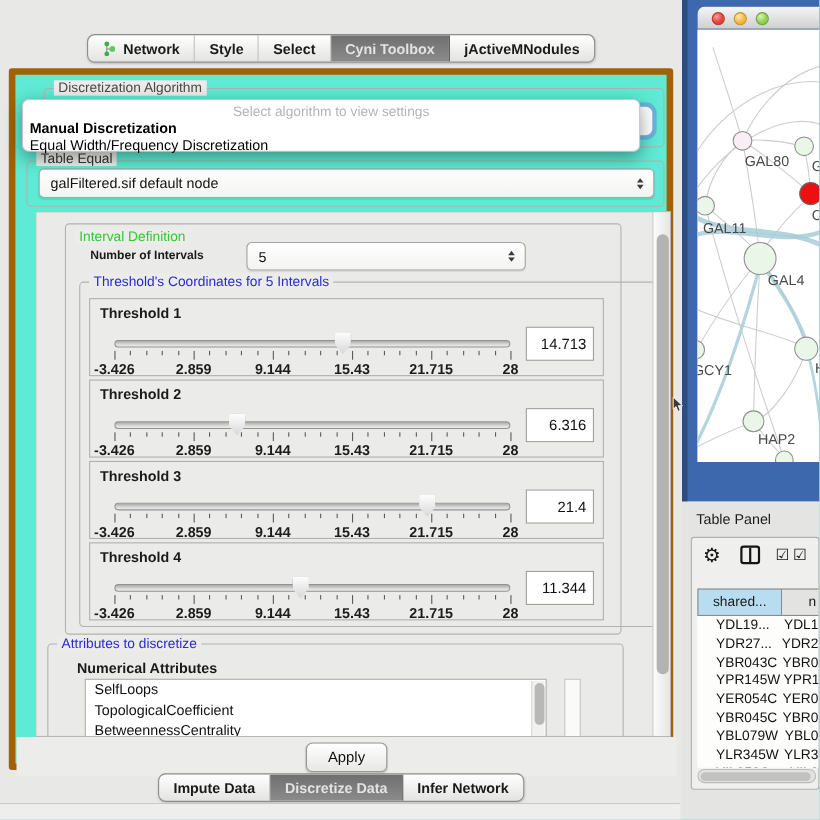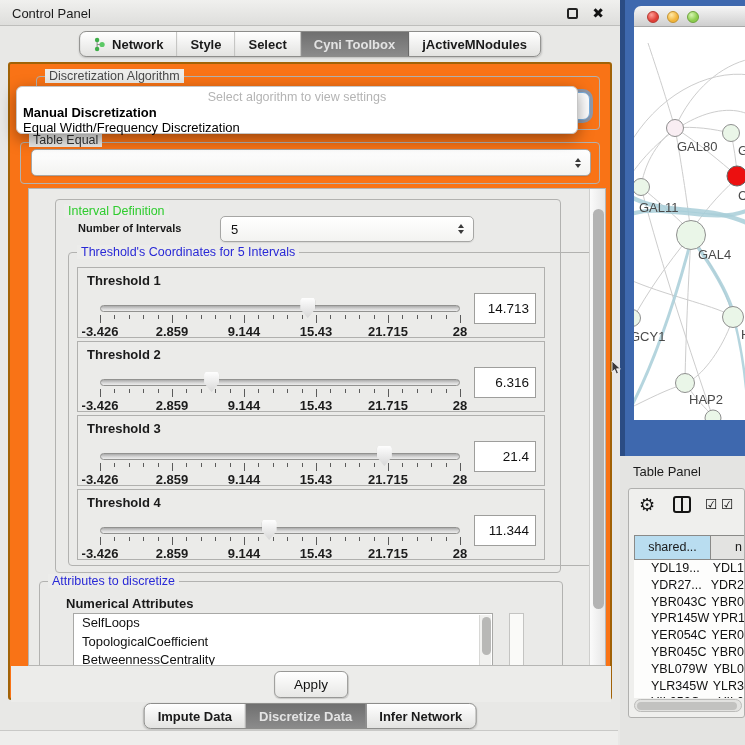--- a/index.html
+++ b/index.html
@@ -14,21 +14,21 @@
   .close-btn{position:absolute;right:16px;top:4px;font-size:14px;font-weight:bold;color:#111;line-height:18px;}
 
   .tabstrip{position:absolute;display:flex;align-items:stretch;height:26px;border:1px solid #8d8d8b;border-radius:7px;overflow:hidden;background:linear-gradient(#ffffff,#e3e3e1);box-shadow:0 1px 2px rgba(0,0,0,.18);}
   .tabstrip.top{left:50%;top:31px;transform:translateX(-50%);}
   .tabstrip.bottom{left:50%;top:703px;transform:translateX(-50%);}
   .tab{display:flex;align-items:center;gap:6px;padding:0 13px;font-size:13px;font-weight:600;color:#1a1a1a;border-right:1px solid #c2c2c0;white-space:nowrap;cursor:default;}
   .tab:last-child{border-right:none;}
   .tab.selected{background:linear-gradient(#6f6f6f,#8b8b8b);color:#e3e3e3;border-right:1px solid #5f5f5f;}
   .tab .ticon{display:flex;align-items:center;}
 
-  .cp-body{position:absolute;left:8px;top:62px;width:604px;height:638px;background:#f97316;border:2px solid #a16207;border-radius:3px;}
+  .cp-body{position:absolute;left:8px;top:62px;width:604px;height:638px;background:#5eead4;border:6px solid #a16207;border-radius:3px;}
   .cp-bottomline{position:absolute;left:0;top:730px;width:618px;height:1px;background:#c9c9c7;}
   .cp-belowstrip{position:absolute;left:0;top:731px;width:618px;height:14px;background:#eeeeec;}
 
   .group{position:absolute;border:1px solid #b2b2b0;border-radius:4px;}
   .legend{position:absolute;top:-8px;left:8px;background:#ececea;padding:0 4px;font-size:12.5px;color:#333;white-space:nowrap;}
   .legend.green{color:#2ecc2e;margin-top:12px;}
   .legend.blue{color:#2929d6;}
   .legend.gray{color:#4a4a4a;}
 
   
@@ -99,25 +99,20 @@
   .tp-cell2{flex:1;padding-left:3px;line-height:16.8px;}
   .hsb{position:absolute;left:0;top:164px;right:2px;height:13px;background:#e2e2e0;border:1px solid #bcbcba;border-radius:7px;}
   .hsb .thumb{position:absolute;left:2px;top:1.5px;width:100px;height:8px;border-radius:5px;background:#c2c2c0;}
 
   .cursor{position:absolute;left:611px;top:361px;z-index:50;}
 </style>
 </head>
 <body>
 
 <div class="cp">
-  <div class="cp-titlebar">
-    <span class="cp-title">Control Panel</span>
-    <div class="float-btn"></div>
-    <span class="close-btn">✖</span>
-  </div>
 
   <div class="tabstrip top" id="top-tabs">
       <div class="tab">
         <span class="ticon">
           <svg width="13" height="15" viewBox="0 0 13 15">
             <line x1="4" y1="3" x2="4" y2="12" stroke="#8a8a8a" stroke-width="1"></line>
             <line x1="4" y1="7.5" x2="9" y2="7.5" stroke="#8a8a8a" stroke-width="1"></line>
             <circle cx="4" cy="3" r="2.2" fill="#3fae49"></circle>
             <circle cx="4" cy="12" r="2.2" fill="#3fae49"></circle>
             <circle cx="9" cy="7.5" r="2.6" fill="#5cc966"></circle>
@@ -148,20 +143,21 @@
 
     <div class="popup">
       <div class="hint">Select algorithm to view settings</div>
       <div class="opt bold">Manual Discretization</div>
       <div class="opt">Equal Width/Frequency Discretization</div>
     </div>
 
     <div class="group" style="left:10px;top:78px;width:580px;height:42px;">
       <span class="legend" style="top:-10px;">Table Equal</span>
       <div class="combo" style="left:10px;top:6px;width:560px;height:27px;">
+        <span>galFiltered.sif default node</span>
         <span class="arrows">
             <span class="arrow-up"></span>
             <span class="arrow-down"></span>
           </span>
       </div>
     </div>
 
     <div class="scrollpane">
 
       <div class="group" style="left:26px;top:10px;width:506px;height:374px;">

